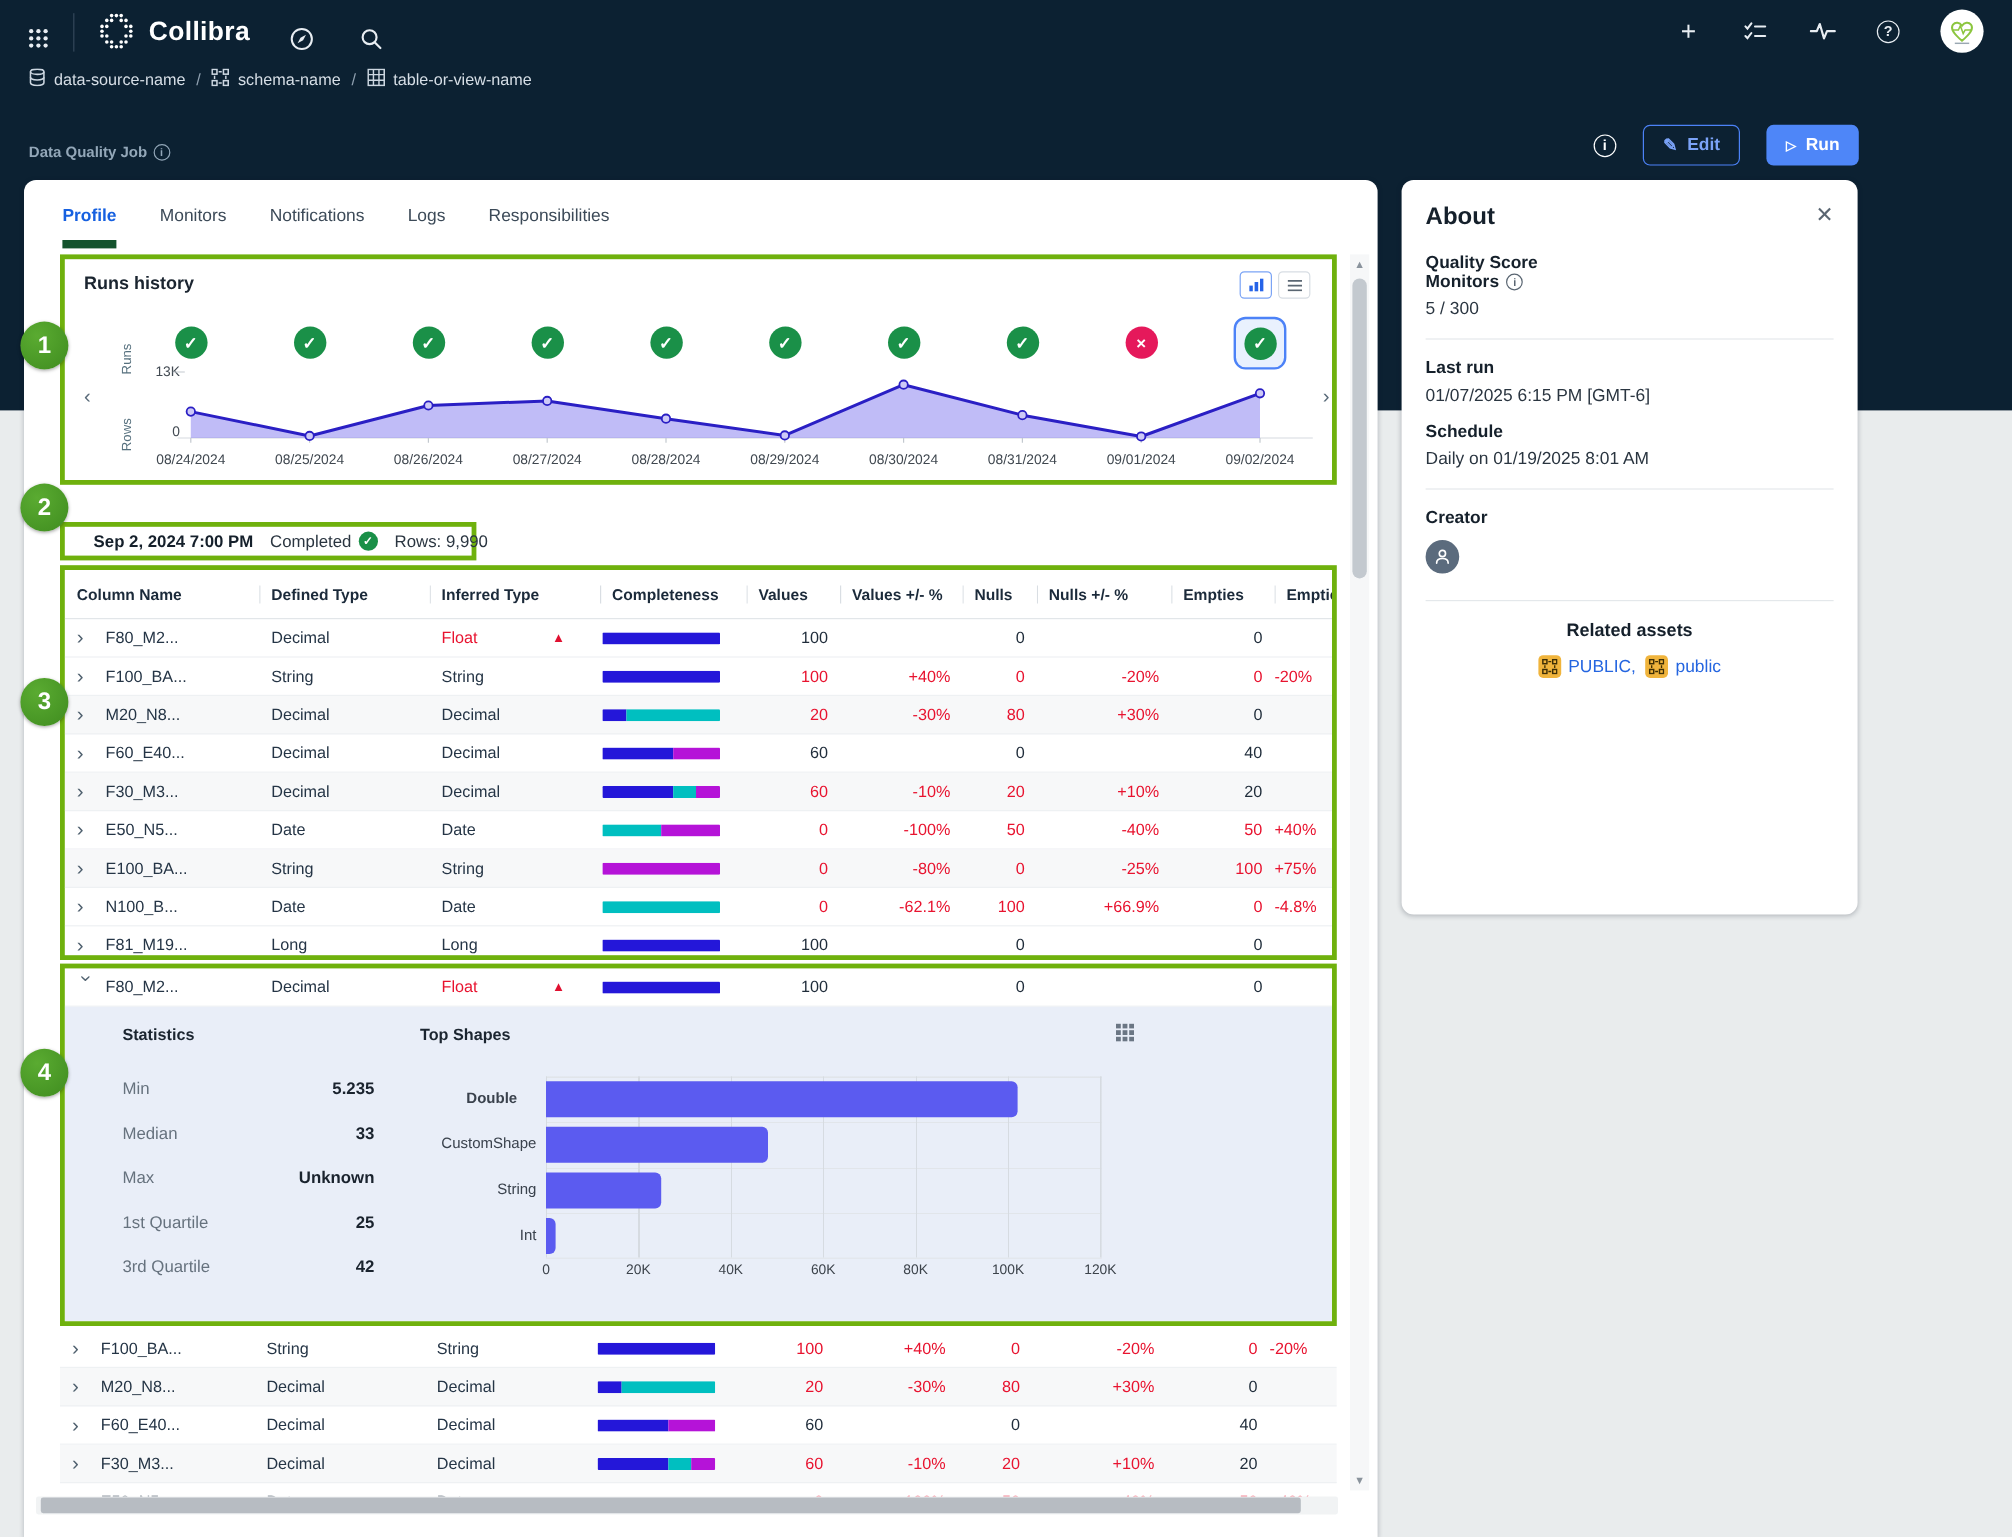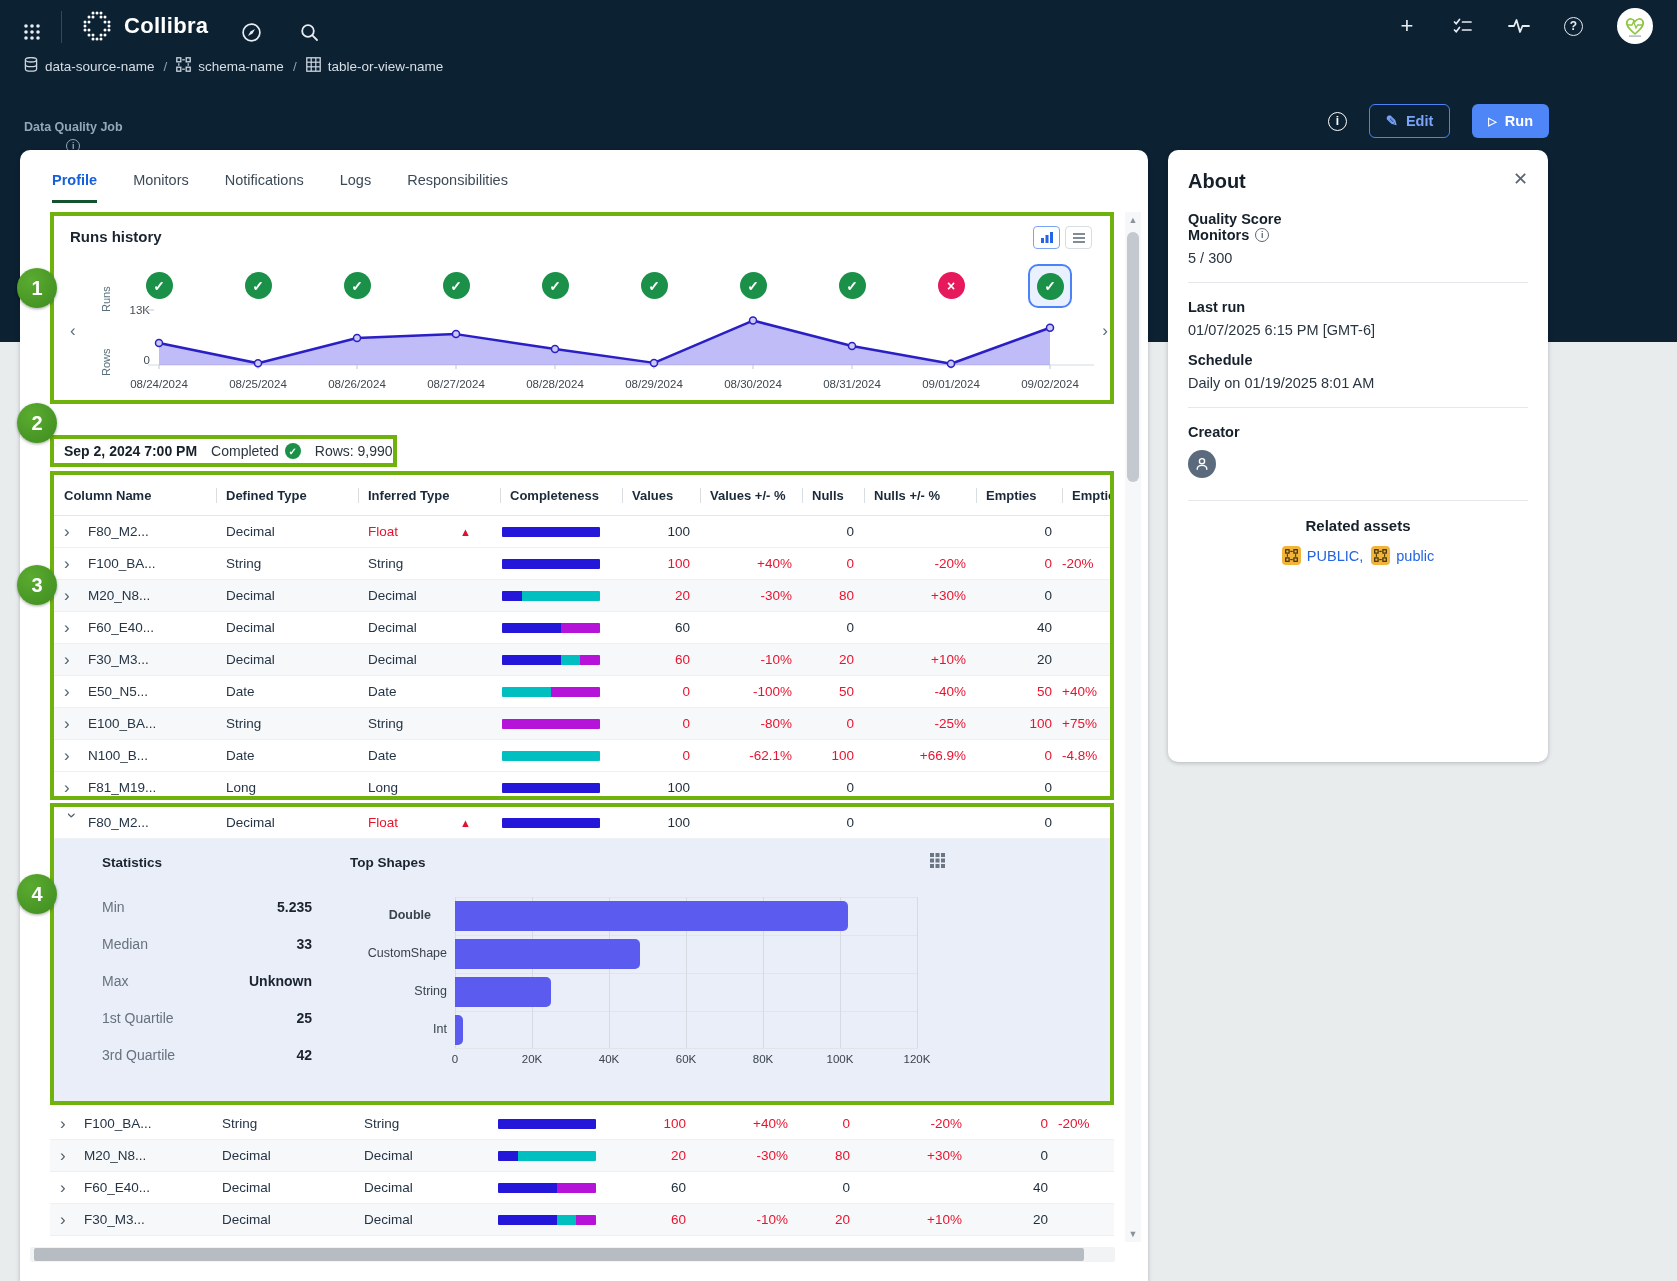--- a/index.html
+++ b/index.html
@@ -22,56 +22,56 @@
 
   
   .breadcrumb { position:absolute; left:24px; top:57px; display:flex; align-items:center; gap:9px; color:#d6dee6; font-size:13.5px; }
   .crumb { display:flex; align-items:center; gap:7px; cursor:pointer; }
   .crumb-sep { color:#8fa0b0; }
 
   
   .title-row { position:absolute; left:24px; top:84px; display:flex; align-items:flex-start; gap:14px; }
   .job-icon { width:38px; height:38px; border-radius:7px; background:#f2b338; display:flex; align-items:center; justify-content:center; }
   .page-title { color:#ffffff; font-size:26px; font-weight:700; letter-spacing:.2px; margin-top:2px; }
-  .subtitle { position:absolute; left:24px; top:120px; color:#93a7b8; font-size:12.5px; font-weight:700; display:flex; align-items:center; gap:5px;flex-direction:column; }
+  .subtitle { position:absolute; left:24px; top:120px; color:#93a7b8; font-size:12.5px; font-weight:700; display:flex; align-items:center; gap:5px; }
   .info-circle { width:14px; height:14px; border:1.4px solid currentColor; border-radius:50%; font-size:9px; font-weight:700; display:inline-flex; align-items:center; justify-content:center; }
   .title-actions { position:absolute; right:128px; top:104px; display:flex; align-items:center; gap:22px; }
   .info-circle-lg { width:19px; height:19px; border:1.7px solid #ffffff; border-radius:50%; color:#fff; font-size:12px; font-weight:700; display:flex; align-items:center; justify-content:center; cursor:pointer; }
   .btn { height:34px; border-radius:6px; font-size:14.5px; font-weight:600; display:flex; align-items:center; gap:8px; padding:0 16px; cursor:pointer; }
   .btn-edit { border:1px solid #4c82f7; color:#7ba3f8; background:transparent; }
   .btn-run { background:#4e86f8; color:#ffffff; border:none; }
 
   
   .main-card { position:absolute; left:20px; top:150px; width:1128px; height:1131px; background:#ffffff; border-radius:10px 10px 0 0; box-shadow:0 1px 4px rgba(16,24,40,.25); overflow:hidden; }
   .about-card { position:absolute; left:1168px; top:150px; width:380px; height:612px; background:#ffffff; border-radius:10px; box-shadow:0 1px 4px rgba(16,24,40,.25); padding:20px; }
 
   
   .tabs { position:absolute; left:32px; top:22px; display:flex; gap:36px; }
   .tab { font-size:14.5px; color:#3c4a58; padding-bottom:12px; cursor:pointer; }
-  .tab.active { color:#1660e0; font-weight:600; border-bottom:3px solid #14532d; }
+  .tab.active { color:#1660e0; font-weight:600; border-bottom:7px solid #14532d; }
 
   
   .runs-box { position:absolute; left:30px; top:62px; width:1064px; height:192px; border:4px solid #6fb10d; background:#fff; }
   .runs-title { position:absolute; left:16px; top:12px; font-size:15px; font-weight:700; color:#1b2530; }
   .view-toggles { position:absolute; right:18px; top:10px; display:flex; gap:5px; }
   .toggle-btn { width:27px; height:23px; border-radius:4px; background:#fff; display:flex; align-items:center; justify-content:center; cursor:pointer; }
   .toggle-btn.active { border:1px solid #7ba4f5; }
   .toggle-btn.inactive { border:1px solid #d7dde3; }
   .axis-rot { position:absolute; writing-mode:vertical-rl; transform:rotate(180deg); font-size:11px; color:#56707e; }
   .status-dot { position:absolute; width:27px; height:27px; border-radius:50%; display:flex; align-items:center; justify-content:center; color:#fff; font-size:14px; font-weight:700; cursor:pointer; }
   .status-pass { background:#1a9048; }
   .status-fail { background:#e5195b; }
   .status-sel-wrap { position:absolute; width:44px; height:44px; border:2px solid #4c82f7; background:#e9f1fe; border-radius:10px; display:flex; align-items:center; justify-content:center; cursor:pointer; }
   .status-sel-wrap .status-dot { position:static; }
   .chart-ylabel { position:absolute; font-size:11.5px; color:#424a52; text-align:right; }
   .date-label { position:absolute; width:84px; text-align:center; font-size:11.5px; color:#3f474f; }
   .chart-nav { position:absolute; font-size:17px; color:#5a6b7a; cursor:pointer; line-height:1; }
 
   
-  .run-info { position:absolute; left:30px; top:285px; width:347px; height:32px; border:4px solid #6fb10d; background:#fff; display:flex; align-items:center; gap:14px; padding:0 10px; white-space:nowrap; }
+  .run-info { position:absolute; left:30px; top:285px; width:347px; height:32px; border:4px solid #6fb10d; background:#fff; display:flex; align-items:center; gap:14px; padding:0 24px; white-space:nowrap; }
   .run-info .dt { font-size:14px; font-weight:700; color:#15202b; }
   .run-info .st { font-size:14px; color:#2a3540; display:flex; align-items:center; gap:6px; }
   .mini-check { width:16px; height:16px; border-radius:50%; background:#1a9048; color:#fff; font-size:10px; font-weight:700; display:inline-flex; align-items:center; justify-content:center; }
   .run-info .rw { font-size:14px; color:#2a3540; }
 
   
   .table-box { position:absolute; left:30px; top:321px; width:1064px; height:329px; border:4px solid #6fb10d; background:#fff; overflow:hidden; }
   .thead { display:grid; grid-template-columns:162px 142px 142px 122px 78px 102px 62px 112px 86px 48px; height:41px; align-items:center; border-bottom:1px solid #e2e6e9; }
   .th { font-size:13px; font-weight:700; color:#1b2a3a; padding-left:10px; position:relative; white-space:nowrap; overflow:hidden; }
   .th.div::before { content:""; position:absolute; left:0; top:50%; transform:translateY(-50%); width:1px; height:20px; background:#d9dee3; }

